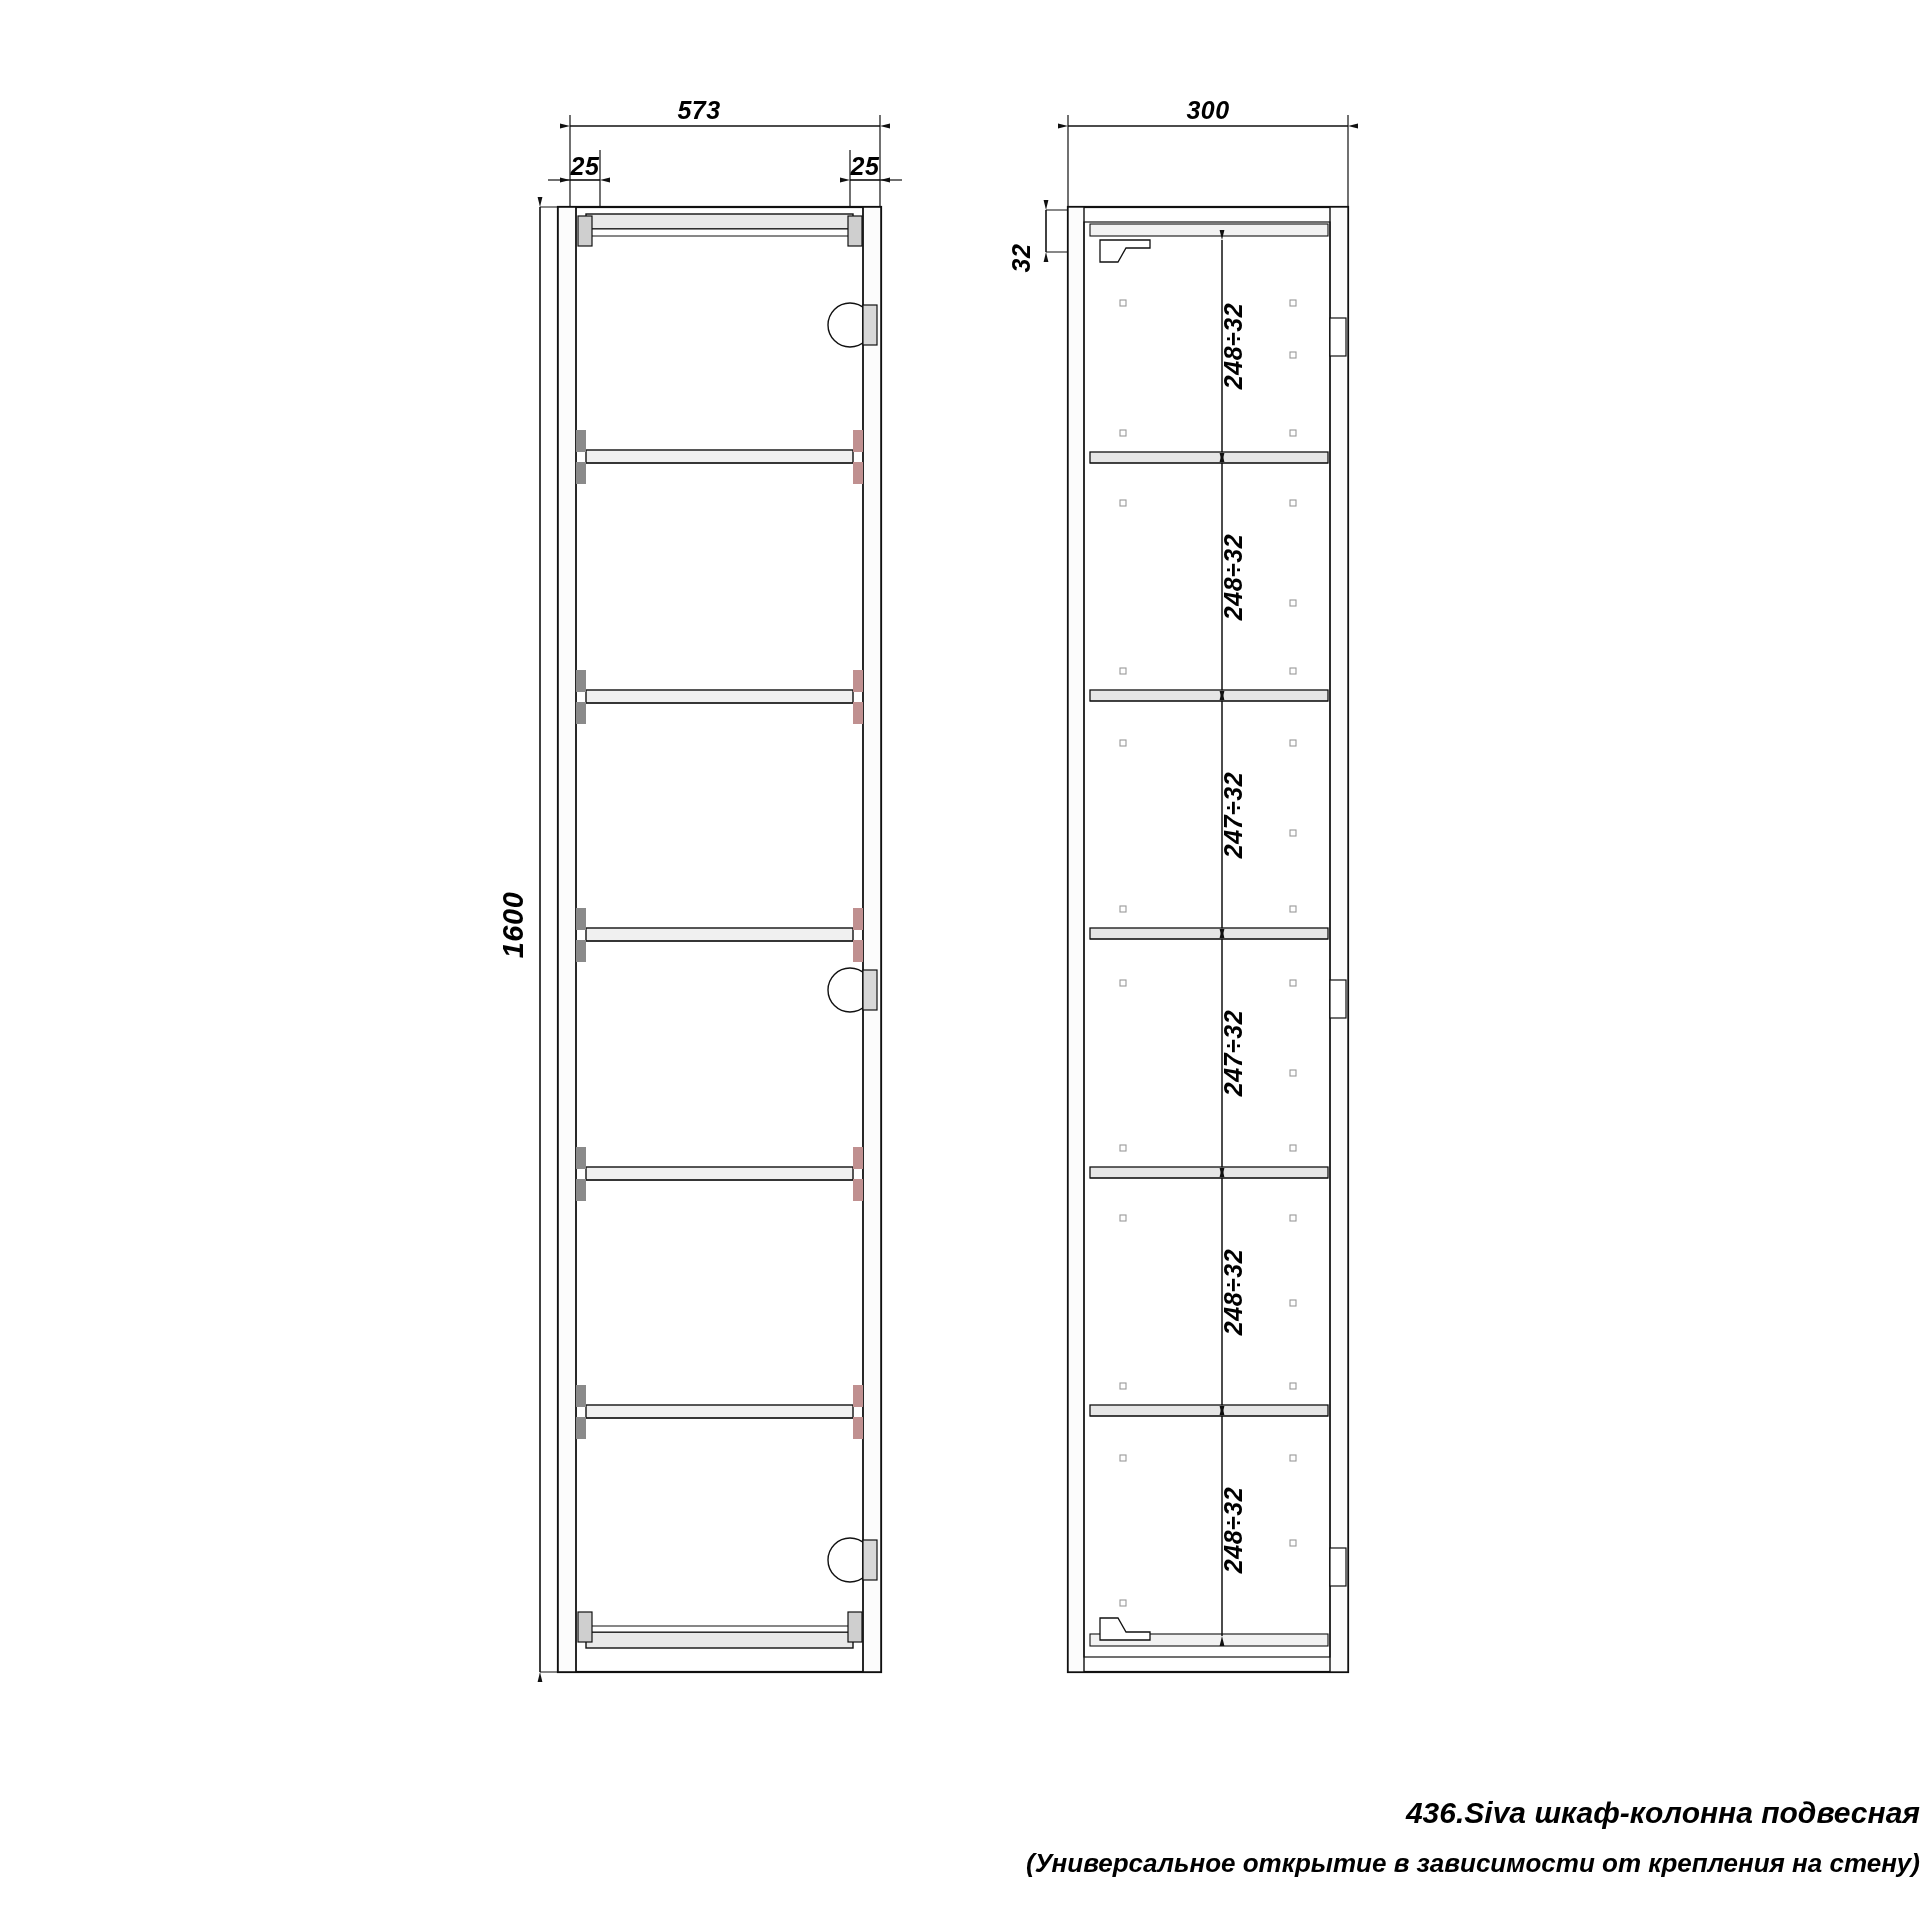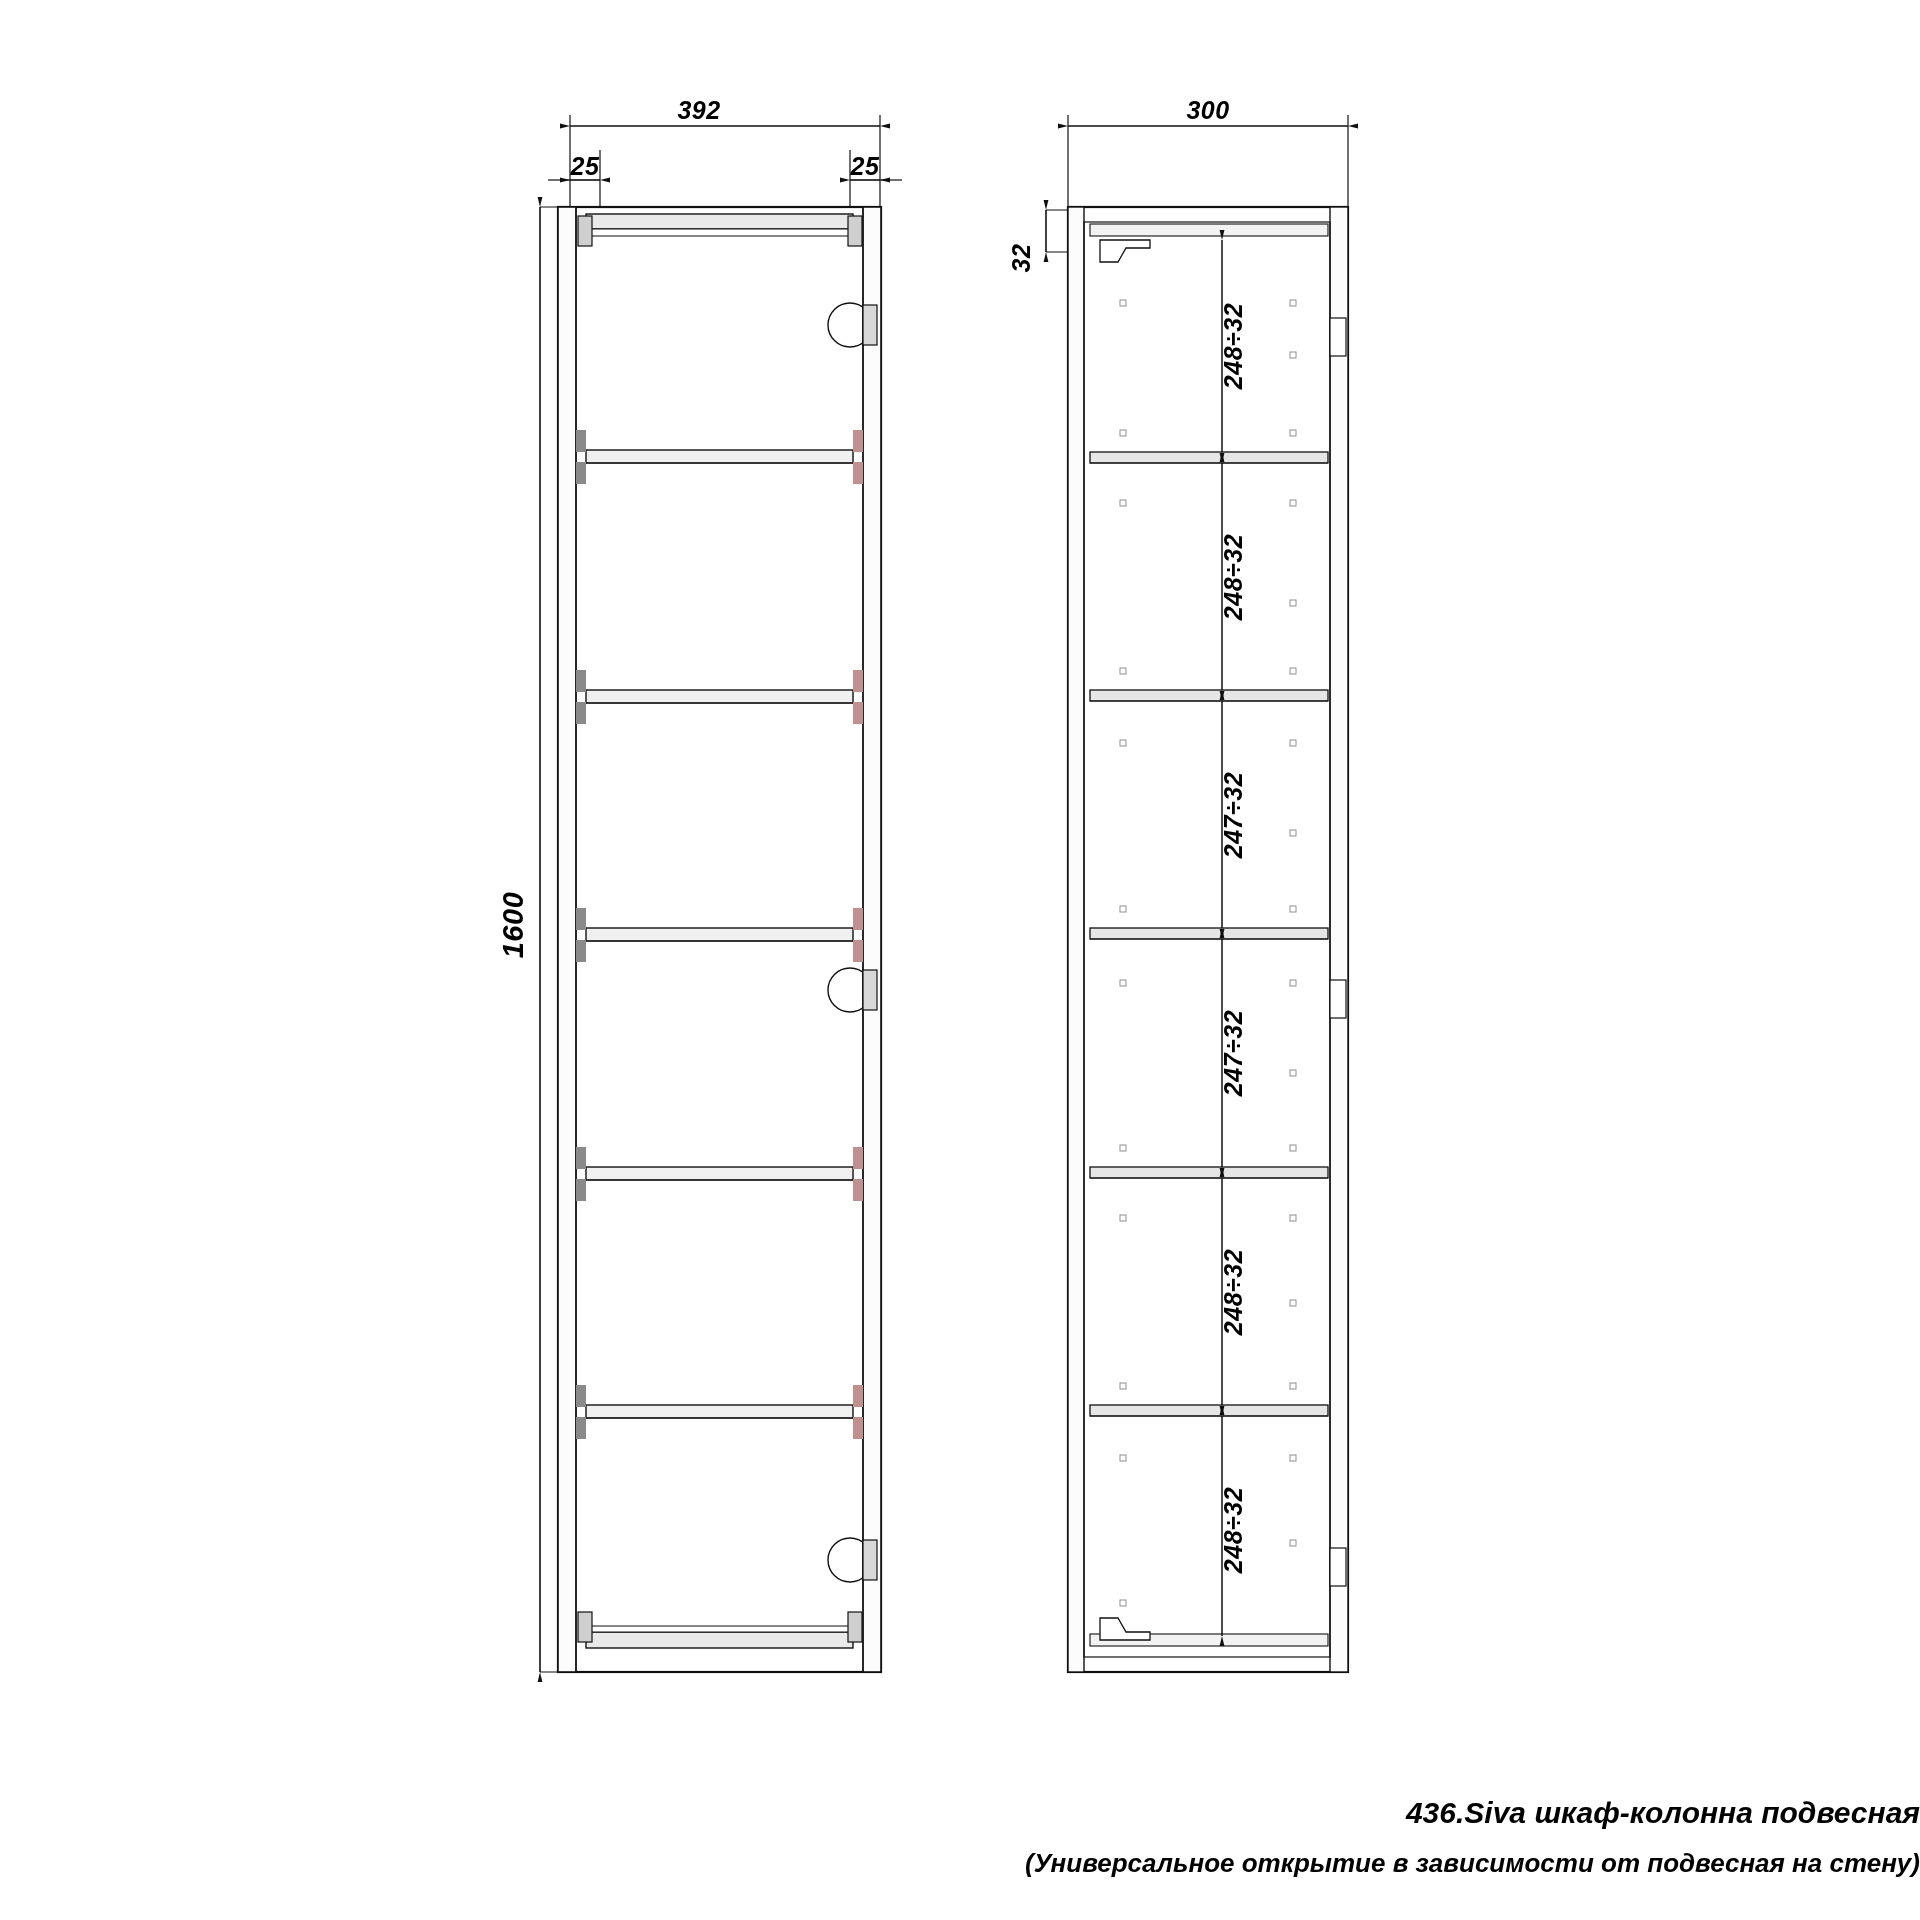--- a/index.html
+++ b/index.html
@@ -256,29 +256,29 @@
         <line x1="1222" y1="463" x2="1222" y2="690" marker-start="url(#arrowStart)" marker-end="url(#arrowEnd)"></line>
         <line x1="1222" y1="701" x2="1222" y2="928" marker-start="url(#arrowStart)" marker-end="url(#arrowEnd)"></line>
         <line x1="1222" y1="939" x2="1222" y2="1167" marker-start="url(#arrowStart)" marker-end="url(#arrowEnd)"></line>
         <line x1="1222" y1="1178" x2="1222" y2="1405" marker-start="url(#arrowStart)" marker-end="url(#arrowEnd)"></line>
         <line x1="1222" y1="1416" x2="1222" y2="1636" marker-start="url(#arrowStart)" marker-end="url(#arrowEnd)"></line>
       </g>
     </g>
   </g>
 </svg>
 
-<div class="dim-label" style="left:699px; top:96px; transform:translateX(-50%);">392</div>
+<div class="dim-label" style="left:699px; top:96px; transform:translateX(-50%);">573</div>
 <div class="dim-label" style="left:585px; top:152px; transform:translateX(-50%);">25</div>
 <div class="dim-label" style="left:865px; top:152px; transform:translateX(-50%);">25</div>
 <div class="dim-label vertical" style="left:513px; top:925px; transform:translate(-50%,-50%) rotate(-90deg); font-size:29px;">1600</div>
 
 <div class="dim-label" style="left:1208px; top:96px; transform:translateX(-50%);">300</div>
 <div class="dim-label vertical" style="left:1021px; top:258px; transform:translate(-50%,-50%) rotate(-90deg);">32</div>
 
 <div class="dim-label vertical" style="left:1233px; top:346px; transform:translate(-50%,-50%) rotate(-90deg);">248÷32</div>
 <div class="dim-label vertical" style="left:1233px; top:577px; transform:translate(-50%,-50%) rotate(-90deg);">248÷32</div>
 <div class="dim-label vertical" style="left:1233px; top:815px; transform:translate(-50%,-50%) rotate(-90deg);">247÷32</div>
 <div class="dim-label vertical" style="left:1233px; top:1053px; transform:translate(-50%,-50%) rotate(-90deg);">247÷32</div>
 <div class="dim-label vertical" style="left:1233px; top:1292px; transform:translate(-50%,-50%) rotate(-90deg);">248÷32</div>
 <div class="dim-label vertical" style="left:1233px; top:1530px; transform:translate(-50%,-50%) rotate(-90deg);">248÷32</div>
 
 <div class="caption" id="title-main">436.Siva шкаф-колонна подвесная</div>
-<div class="caption" id="title-sub">(Универсальное открытие в зависимости от подвесная на стену)</div>
+<div class="caption" id="title-sub">(Универсальное открытие в зависимости от крепления на стену)</div>
 
 </body></html>

